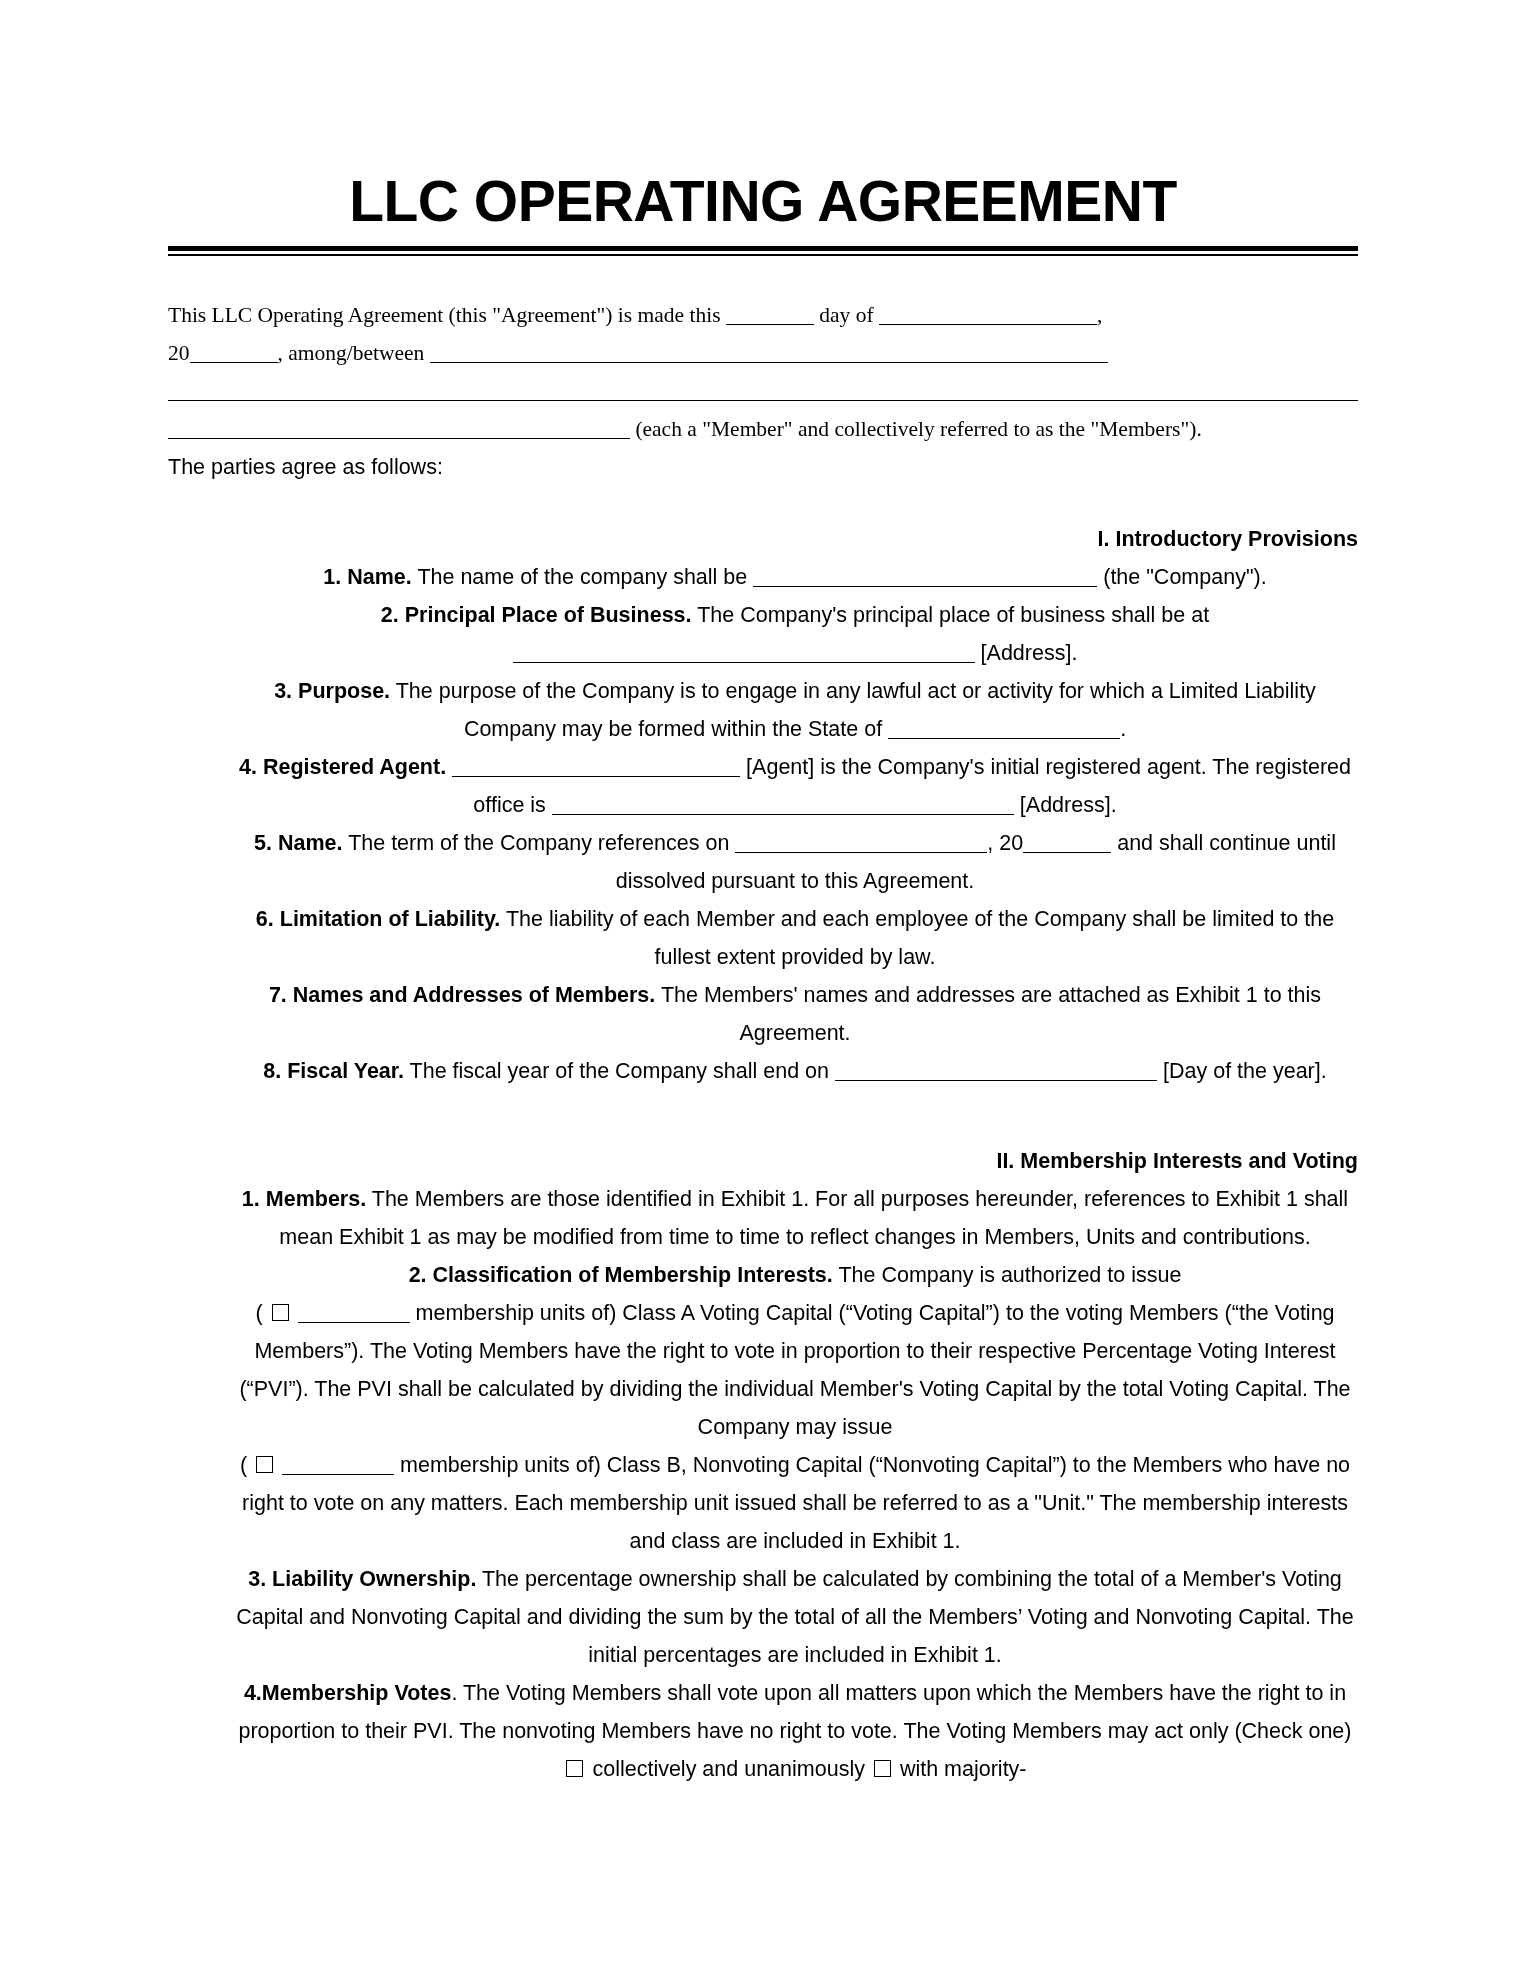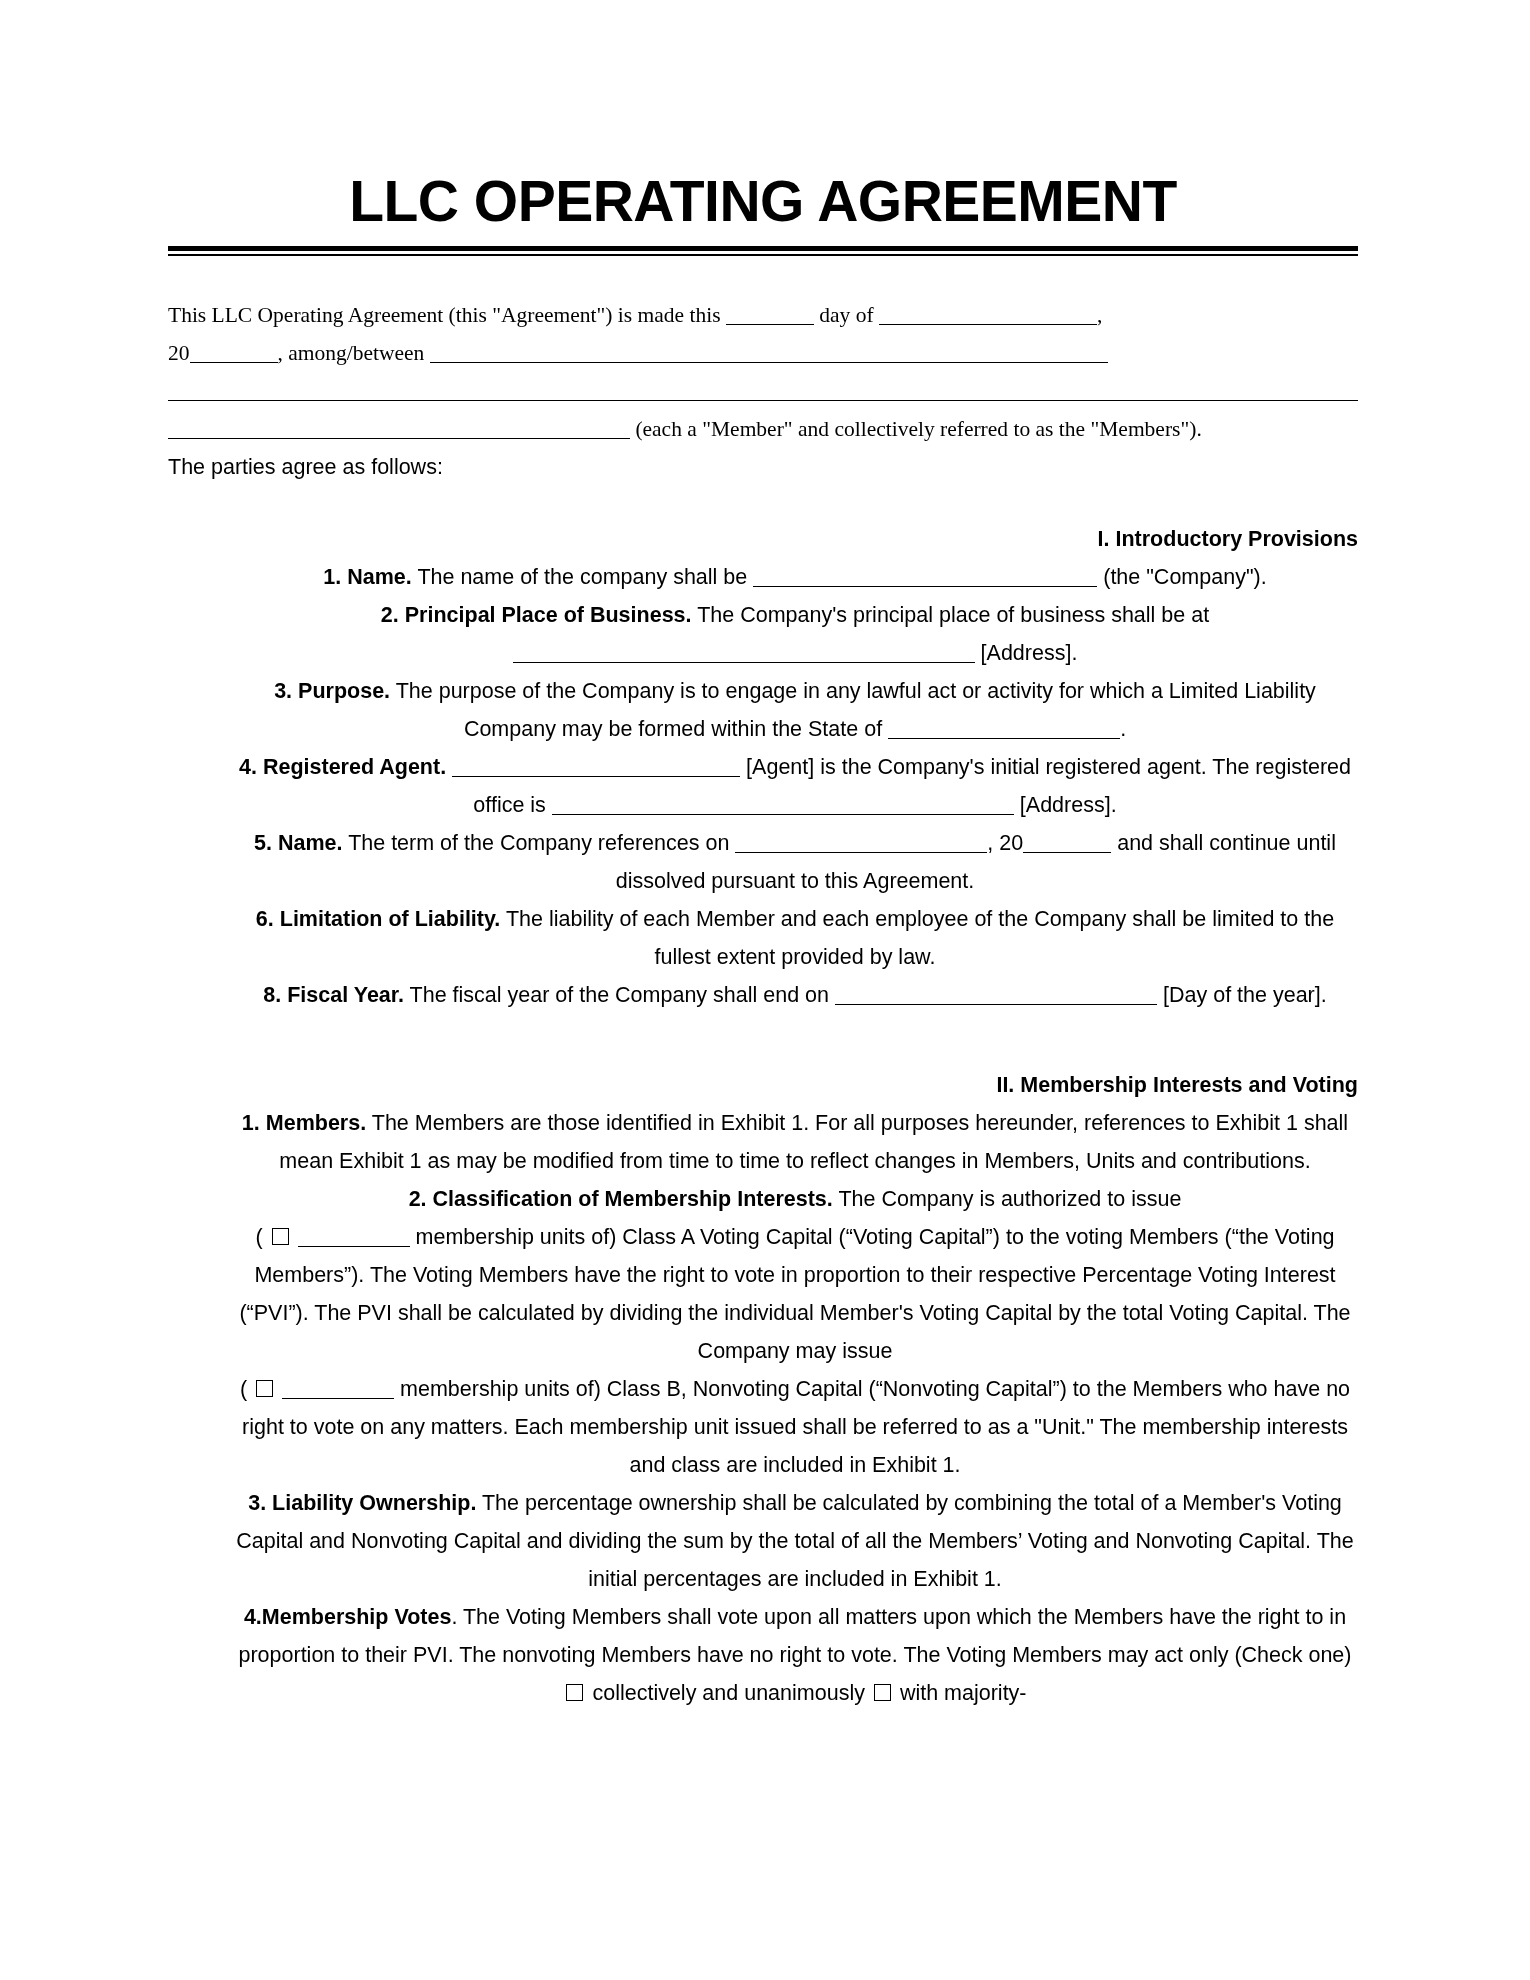--- a/index.html
+++ b/index.html
@@ -193,20 +193,25 @@
           <span class="blank b-250"></span><span>, 20</span><span class="blank b-85"></span>
           <span>and shall continue until dissolved pursuant to this Agreement.</span>
         </div>
 
         <div class="clause">
           <b>6.</b>
           <b>Limitation of Liability.</b>
           <span>The liability of each Member and each employee of the Company shall be limited to the fullest extent provided by law.</span>
         </div>
 
+        <div class="clause">
+          <b>7.</b>
+          <b>Names and Addresses of Members.</b>
+          <span>The Members' names and addresses are attached as Exhibit 1 to this Agreement.</span>
+        </div>
 
         <div class="clause">
           <b>8.</b>
           <b>Fiscal Year.</b>
           <span>The fiscal year of the Company shall end on</span>
           <span class="blank b-320"></span>
           <span>[Day of the year].</span>
         </div>
       </div>
 

